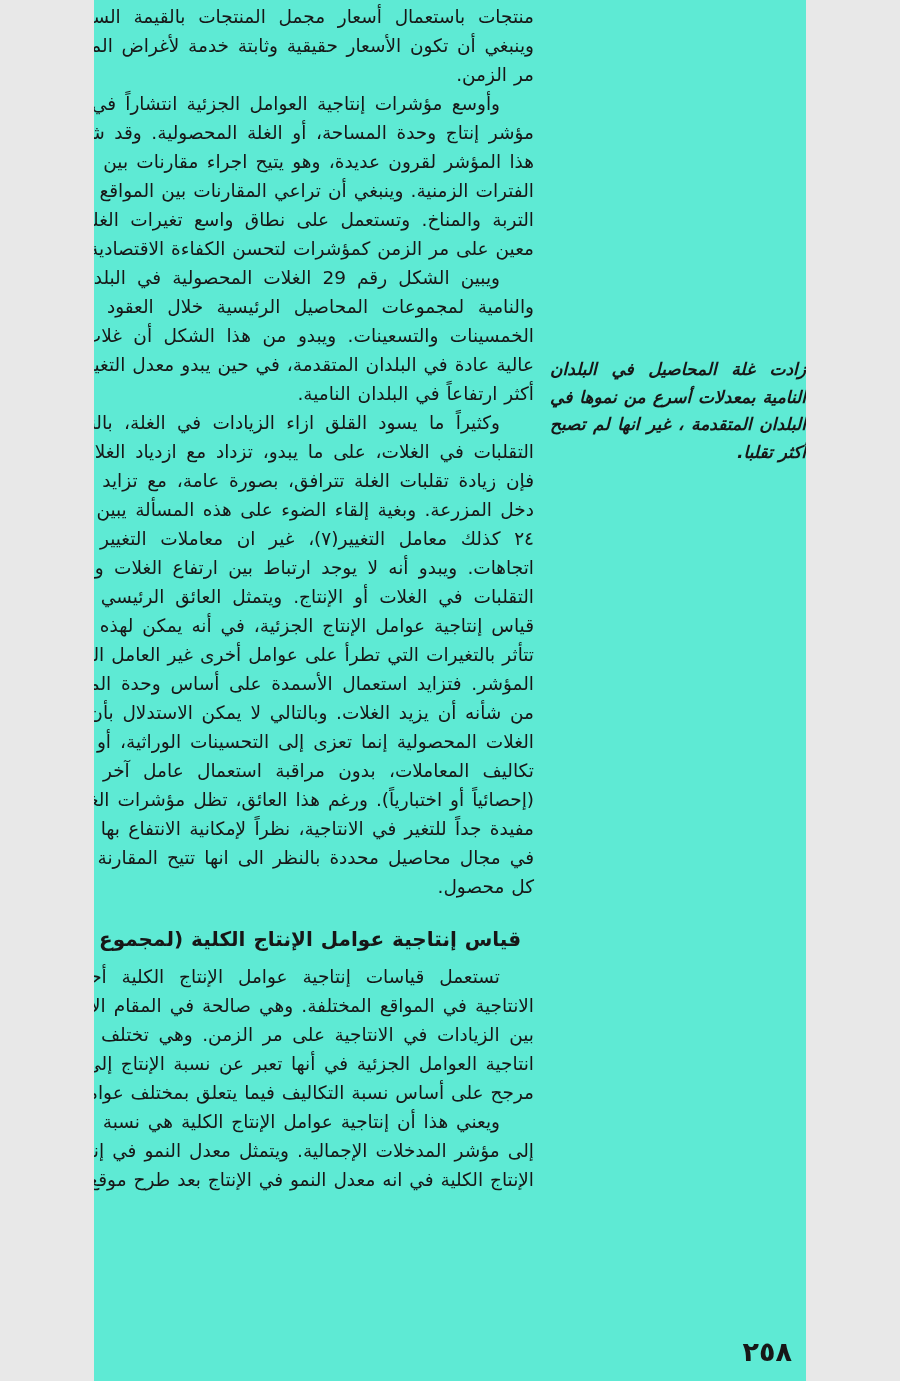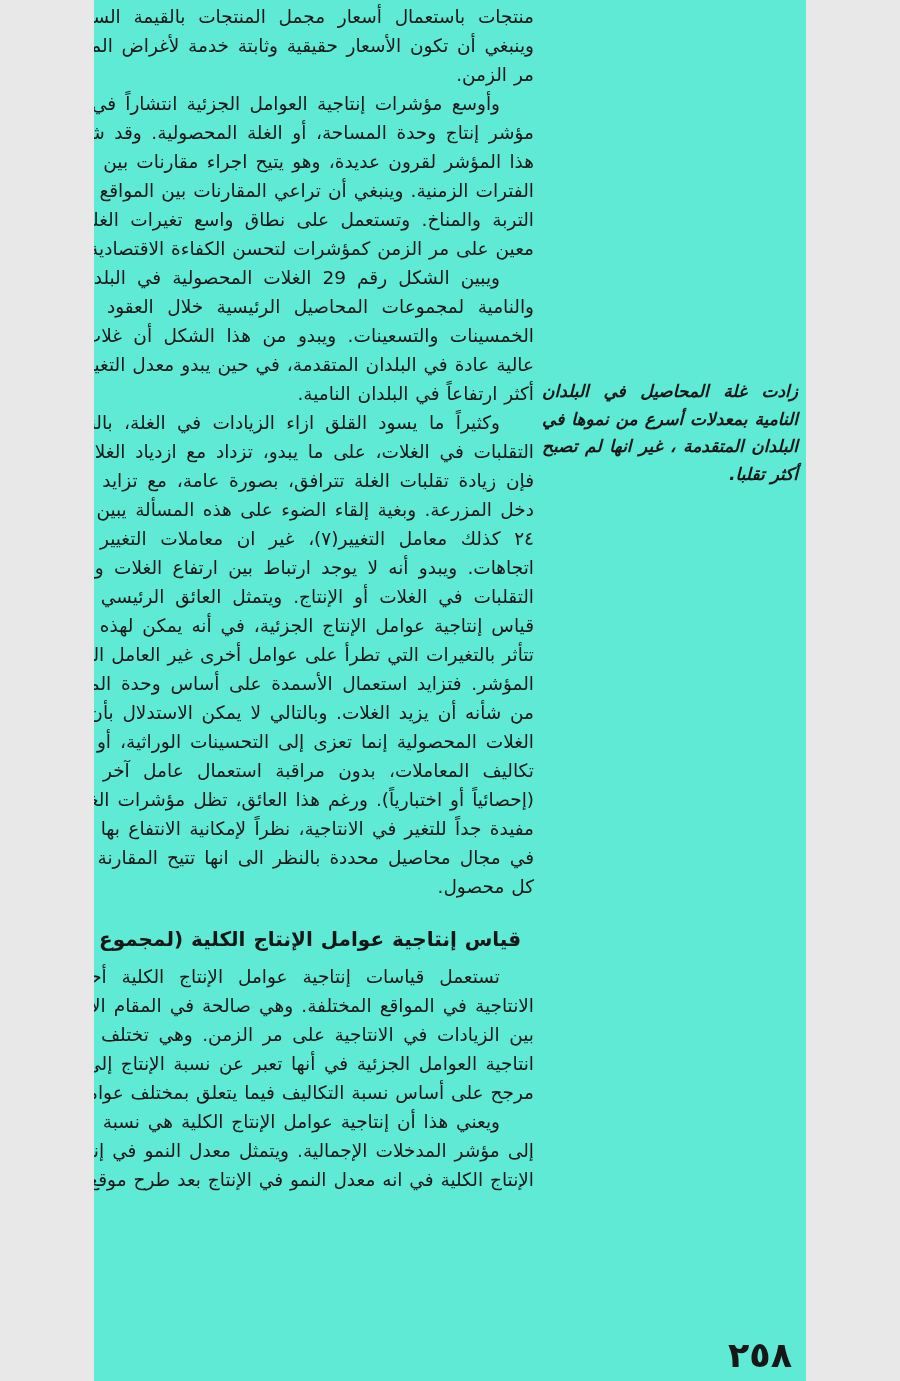--- a/index.html
+++ b/index.html
@@ -39,38 +39,37 @@
   .section-heading {
     margin: 24px 0 8px 0;
     font-size: 20px;
     font-weight: bold;
     text-indent: 0;
     text-align: center;
   }
   .margin-note {
     position: absolute;
     top: 356px;
-    right: 8px;
+    right: 0;
     width: 256px;
     font-size: 17px;
     line-height: 27.5px;
     font-weight: bold;
     font-style: italic;
     text-align: justify;
     text-justify: inter-word;
     direction: rtl;
-    margin-top: 22px;
   }
   .page-number {
     position: absolute;
-    bottom: 6px;
+    bottom: 14px;
     left: 16px; 
     left: auto;
     right: 14px;
-    font-size: 35px;
+    font-size: 27px;
     font-weight: bold;
     direction: rtl;
   }
 </style>
 </head>
 <body>
 
 <div class="page" dir="rtl">
 
   <main class="body-column">

